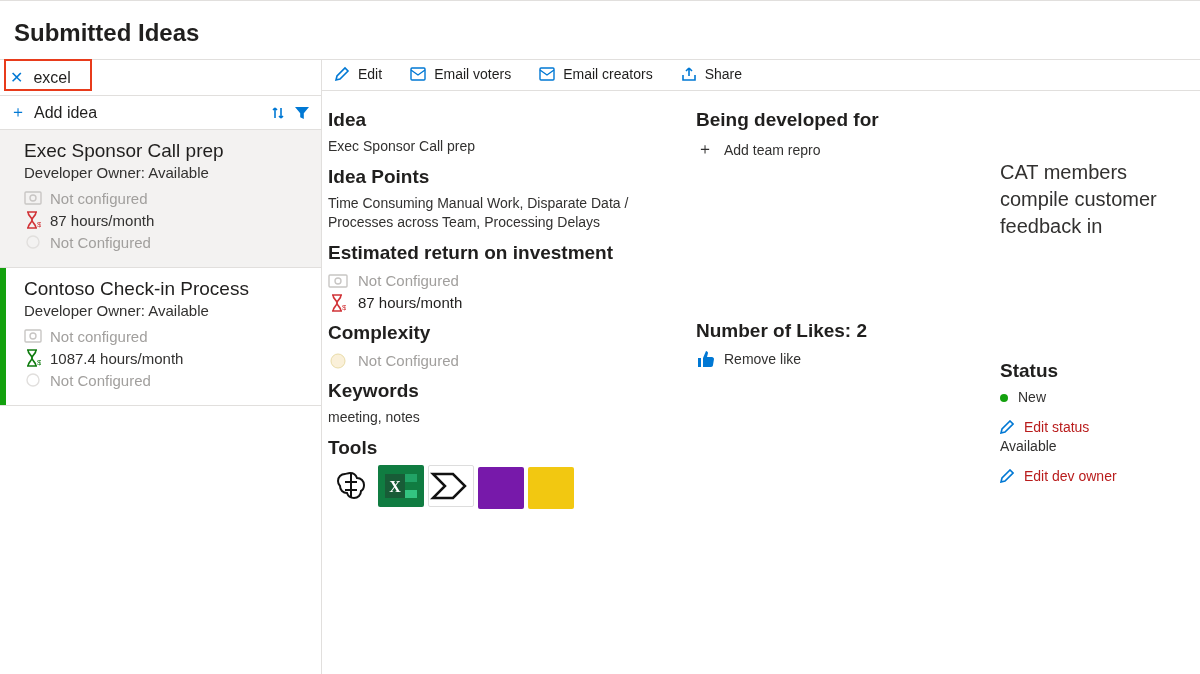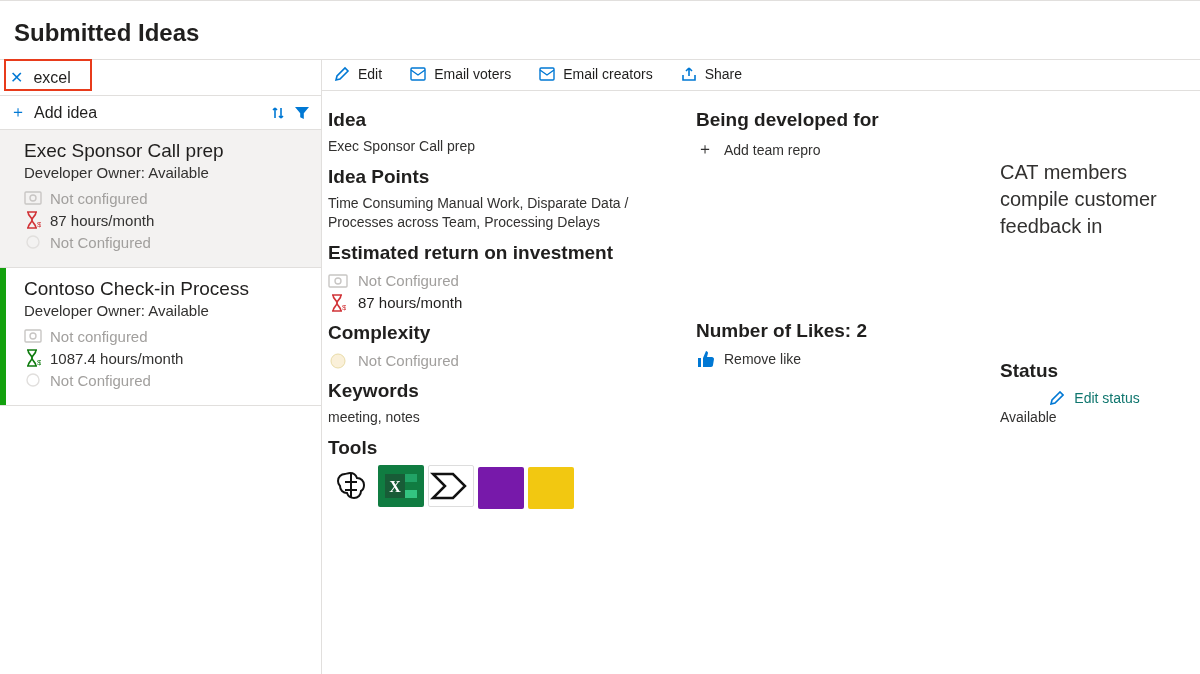--- a/index.html
+++ b/index.html
@@ -47,21 +47,21 @@
   .col-side { flex: 1; position: relative; }
 
   h3.section { font-size: 19px; font-weight: 600; margin: 8px 0 6px; }
   .section-body { font-size: 14px; color: #323130; margin-bottom: 10px; line-height: 1.35; }
 
   .inline-metric { display: flex; align-items: center; gap: 10px; font-size: 15px; padding: 2px 0; }
   .inline-metric .mico { width: 20px; height: 18px; display: flex; align-items: center; justify-content: center; }
 
   .link-row { display: flex; align-items: center; gap: 10px; color: #323130; cursor: pointer; padding: 2px 0; }
   .link-row .mico { color: #323130; font-size: 16px; width: 18px; text-align: center; }
-  .link-blue { display: flex; align-items: center; gap: 10px; color: #0f766e; cursor: pointer; padding: 2px 0; justify-content: center; }
+  .link-blue { display: flex; align-items: center; gap: 10px; color: #b91c1c; cursor: pointer; padding: 2px 0; }
   .link-blue .mico { color: #0078d4; }
 
   .status-dot { width: 8px; height: 8px; border-radius: 50%; background: #13a10e; display: inline-block; margin-right: 10px; }
 
   .tools-row { display: flex; gap: 4px; flex-wrap: wrap; margin-top: 4px; }
   .tool { width: 46px; height: 42px; display: flex; align-items: center; justify-content: center; border-radius: 2px; font-size: 22px; }
   .tool-brain { background: #fff; color: #111; font-size: 28px; }
   .tool-excel { background: #107c41; color: #fff; }
   .tool-pa { background: #fff; color: #111; border: 1px solid #ddd; }
   .tool-on { background: #7719aa; color: #fff; }
@@ -300,27 +300,38 @@
           </div>
         </div>
 
         <div class="col-side">
           <div style="height:58px"></div>
           <div class="note-text">CAT members compile customer feedback in</div>
 
           <div style="height:112px"></div>
 
           <h3 class="section">Status</h3>
+          <div class="section-body">
+            <span class="status-dot"></span><span>New</span>
+          </div>
           <div class="link-blue">
             <span class="mico">
               <svg width="14" height="14" viewBox="0 0 14 14" fill="none" stroke="#0078d4" stroke-width="1.6">
                   <path d="M1 13l1-4 8-8 3 3-8 8-4 1z"></path>
                 </svg>
             </span>
             <span>Edit status</span>
           </div>
 
           <div class="section-body">Available</div>
+          <div class="link-blue">
+            <span class="mico">
+              <svg width="14" height="14" viewBox="0 0 14 14" fill="none" stroke="#0078d4" stroke-width="1.6">
+                  <path d="M1 13l1-4 8-8 3 3-8 8-4 1z"></path>
+                </svg>
+            </span>
+            <span>Edit dev owner</span>
+          </div>
         </div>
       </div>
     </div>
   </div>
 </div>
 
 </body></html>

